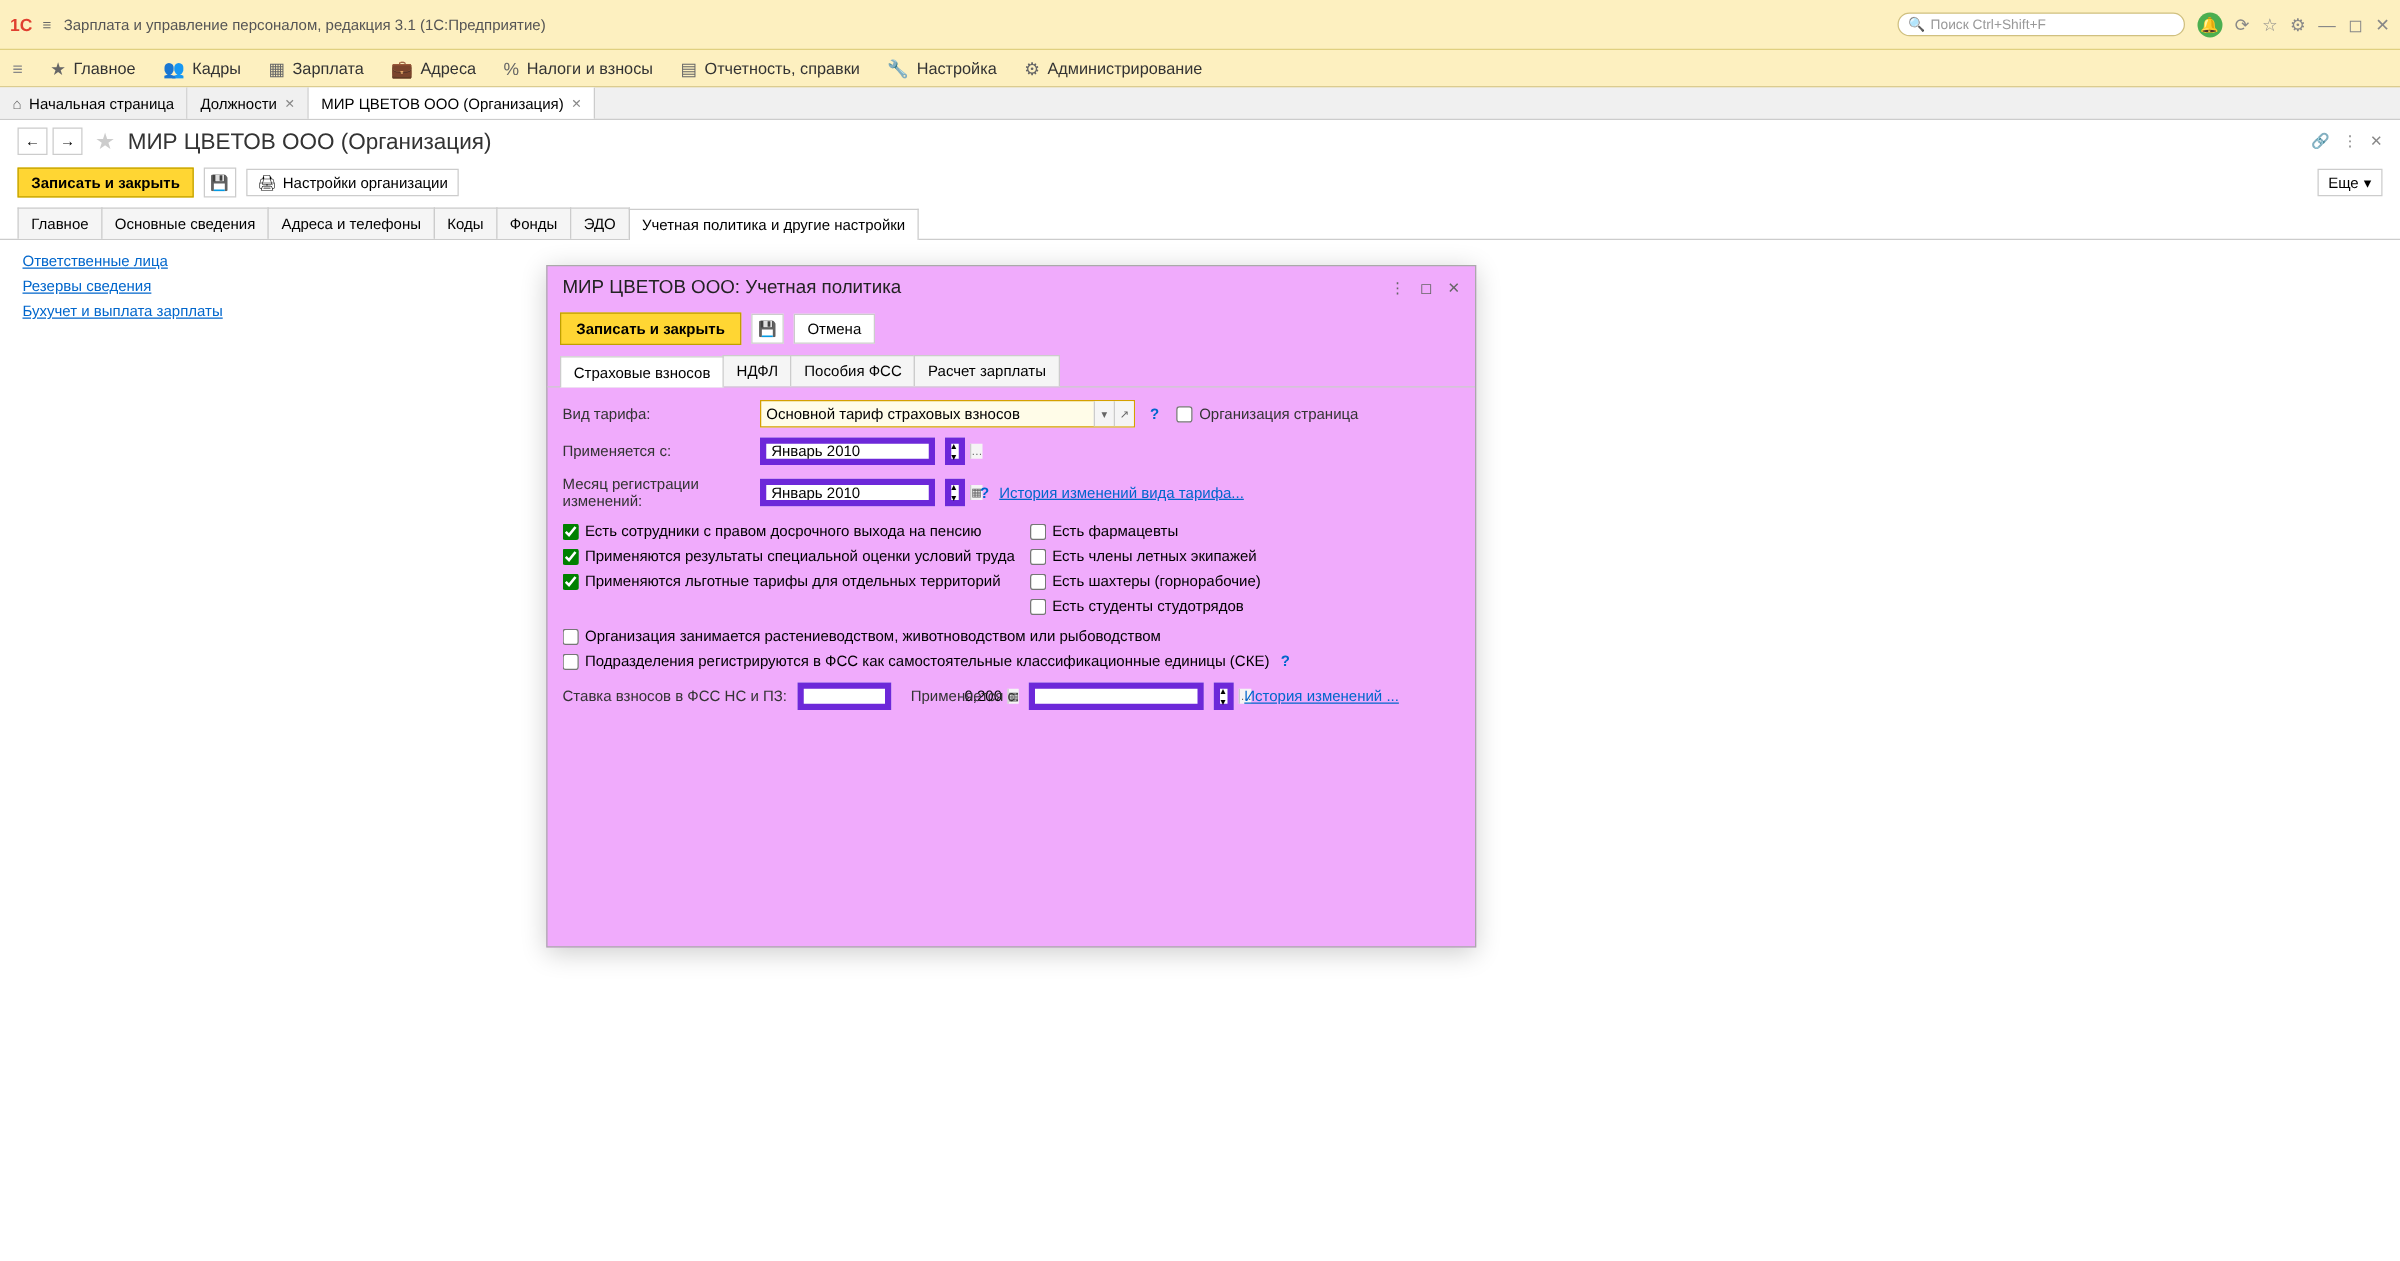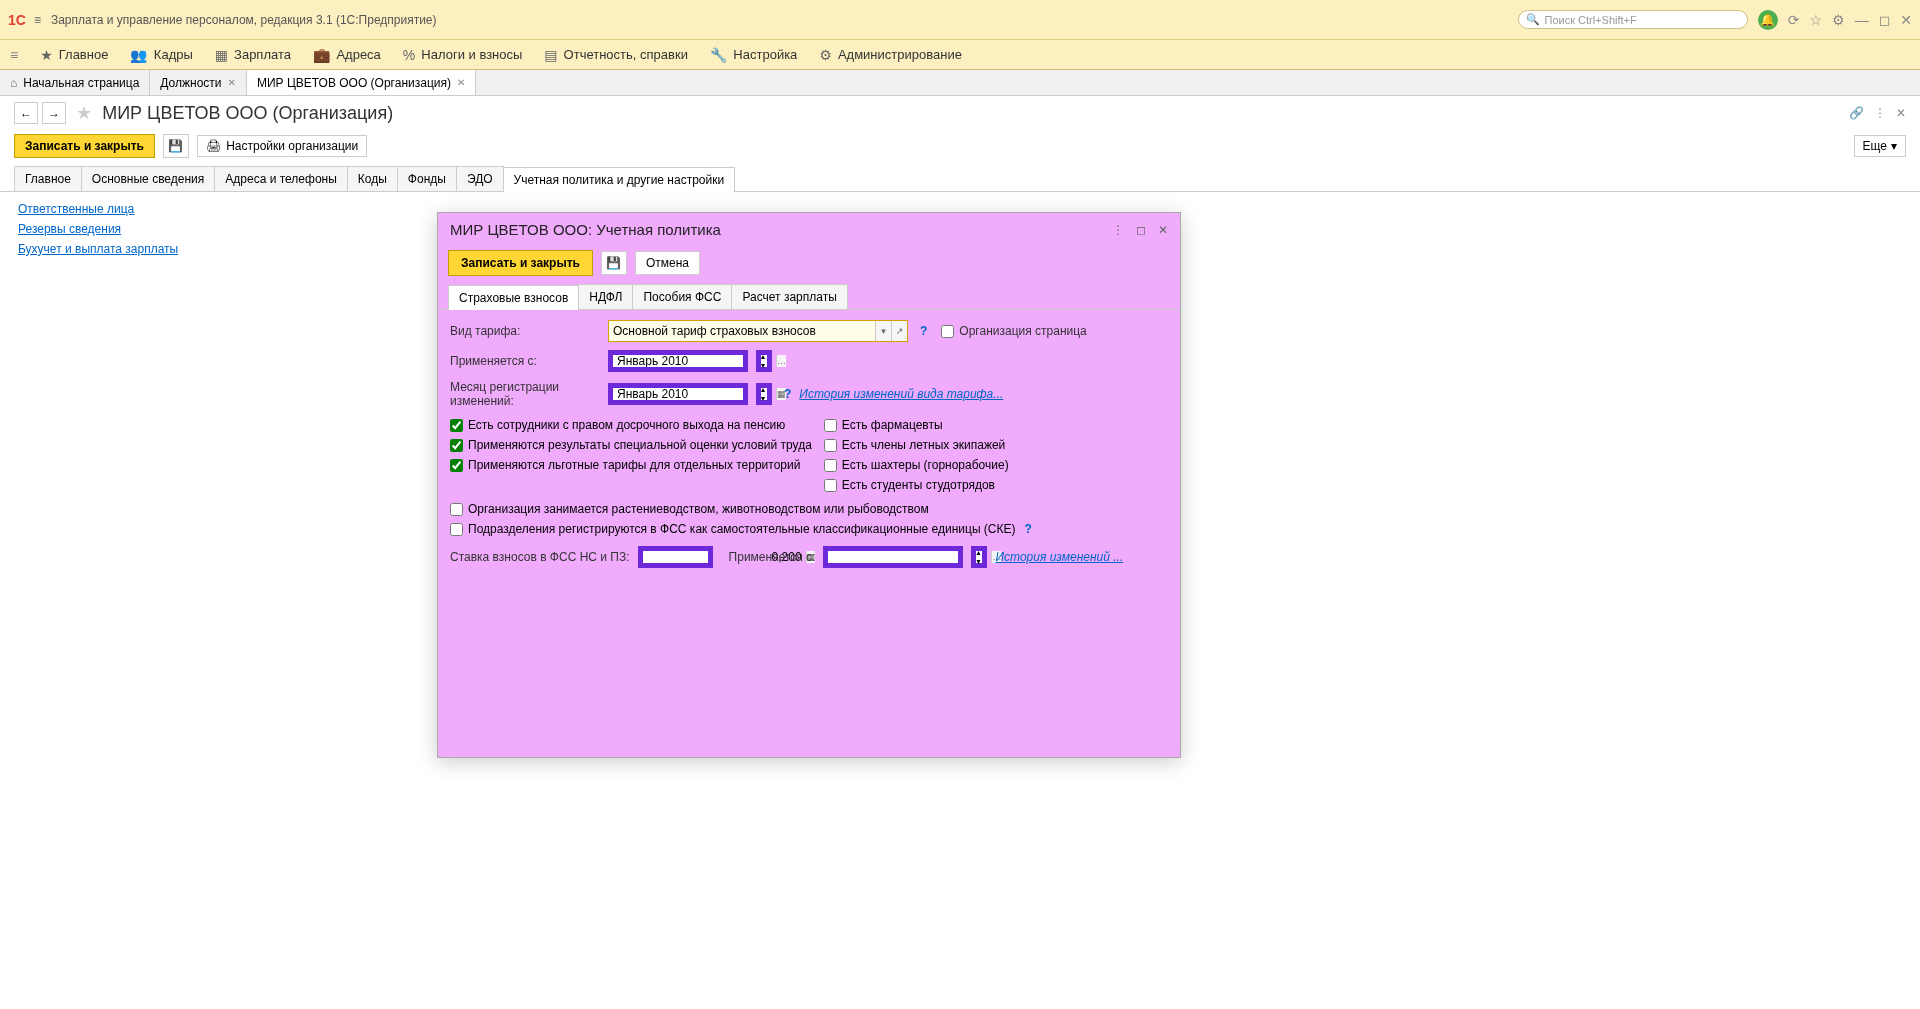--- a/index.html
+++ b/index.html
@@ -67,21 +67,21 @@
 .modal-tab.active { background: #fff; position: relative; top: 1px; }
 
 .modal-body { padding: 10px 12px; flex: 1; overflow: auto; }
 .form-row { display: flex; align-items: center; margin-bottom: 8px; gap: 8px; font-size: 12px; }
 .form-row label { width: 150px; color: #333; }
 .input-combo { border: 1px solid #d4a000; background: #fffce8; height: 22px; display: flex; align-items: center; }
 .input-combo.norm { border: 5px solid #6d28d9; background: #fff; }
 .input-combo input { border: none; background: transparent; padding: 0 4px; font-size: 12px; outline: none; flex: 1; height: 100%; }
 .combo-btn { border-left: 1px solid #ccc; width: 16px; height: 100%; display: flex; align-items: center; justify-content: center; cursor: pointer; font-size: 9px; color: #666; background: #f5f5f5; }
 .help-q { color: #0066cc; cursor: pointer; font-weight: bold; margin-left: 4px; }
-.link-blue { color: #0066cc; text-decoration: underline; cursor: pointer; font-style: italic; }
+.link-blue { color: #0066cc; text-decoration: underline; cursor: pointer; }
 
 .checkbox-grid { display: flex; gap: 12px; margin: 10px 0; }
 .checkbox-col { display: flex; flex-direction: column; gap: 6px; }
 .chk { display: flex; align-items: center; gap: 5px; font-size: 12px; }
 .chk input { width: 13px; height: 13px; accent-color: #008000; }
 </style>
 </head>
 <body>
 
 <div class="titlebar">

